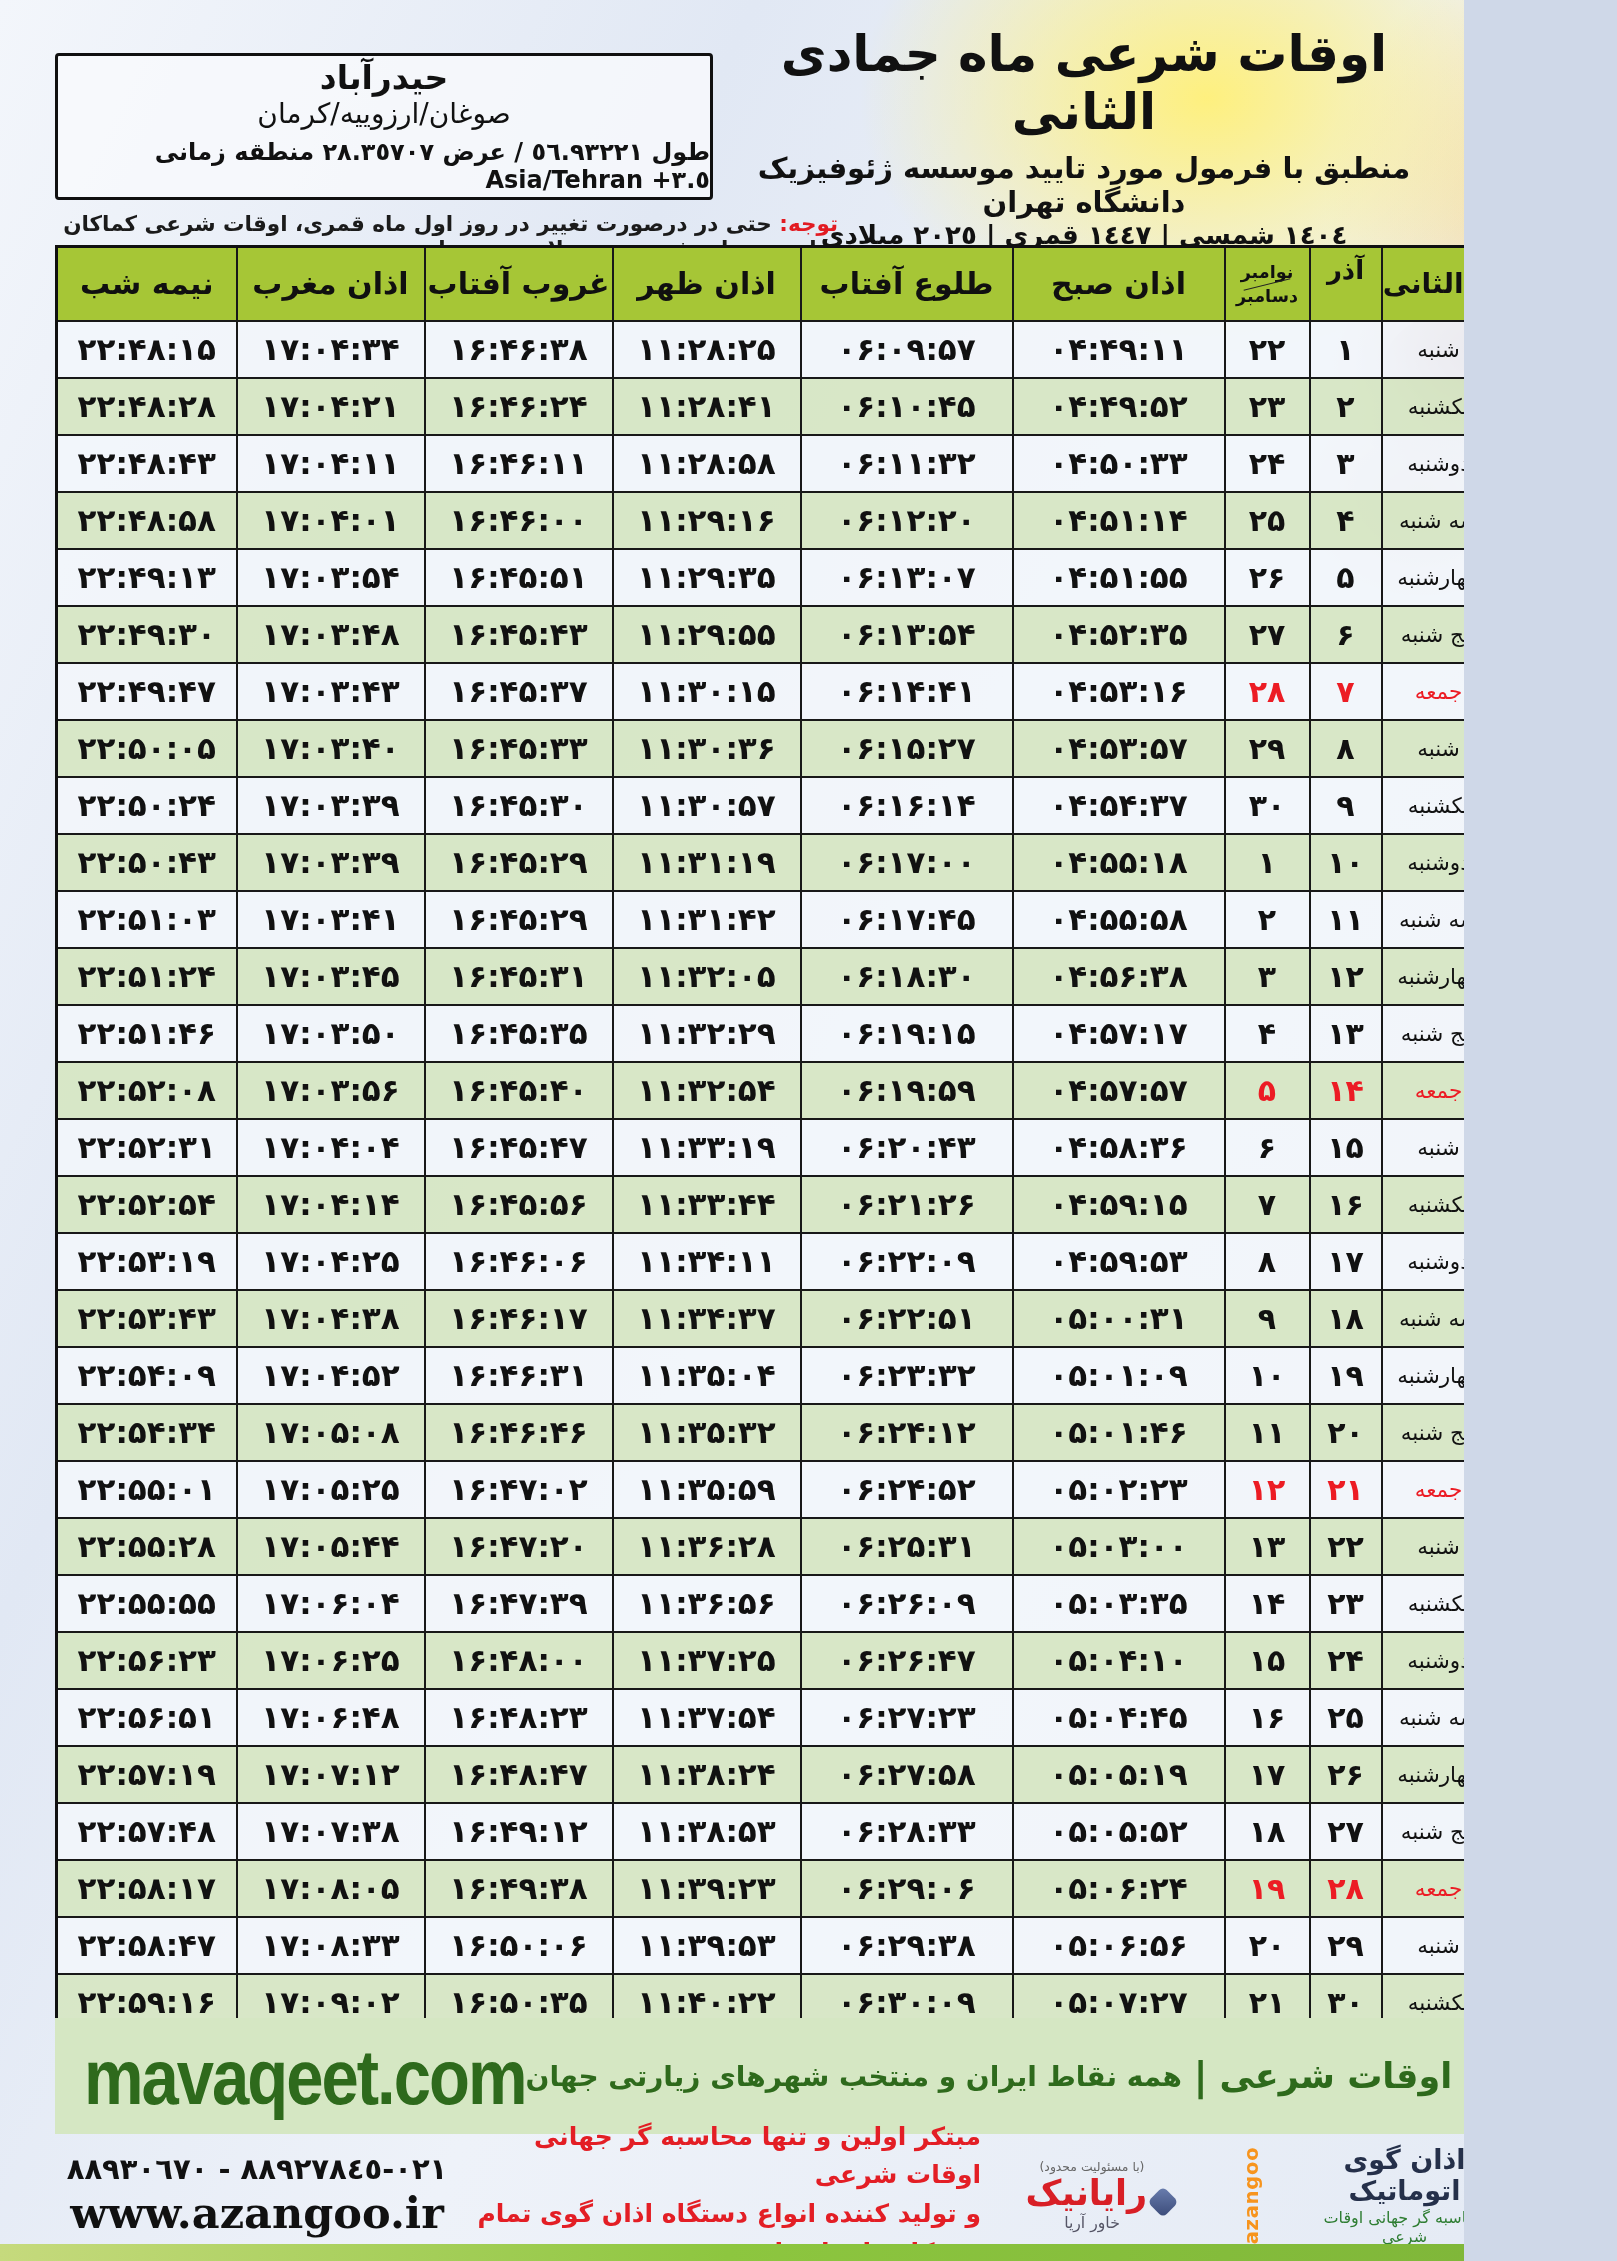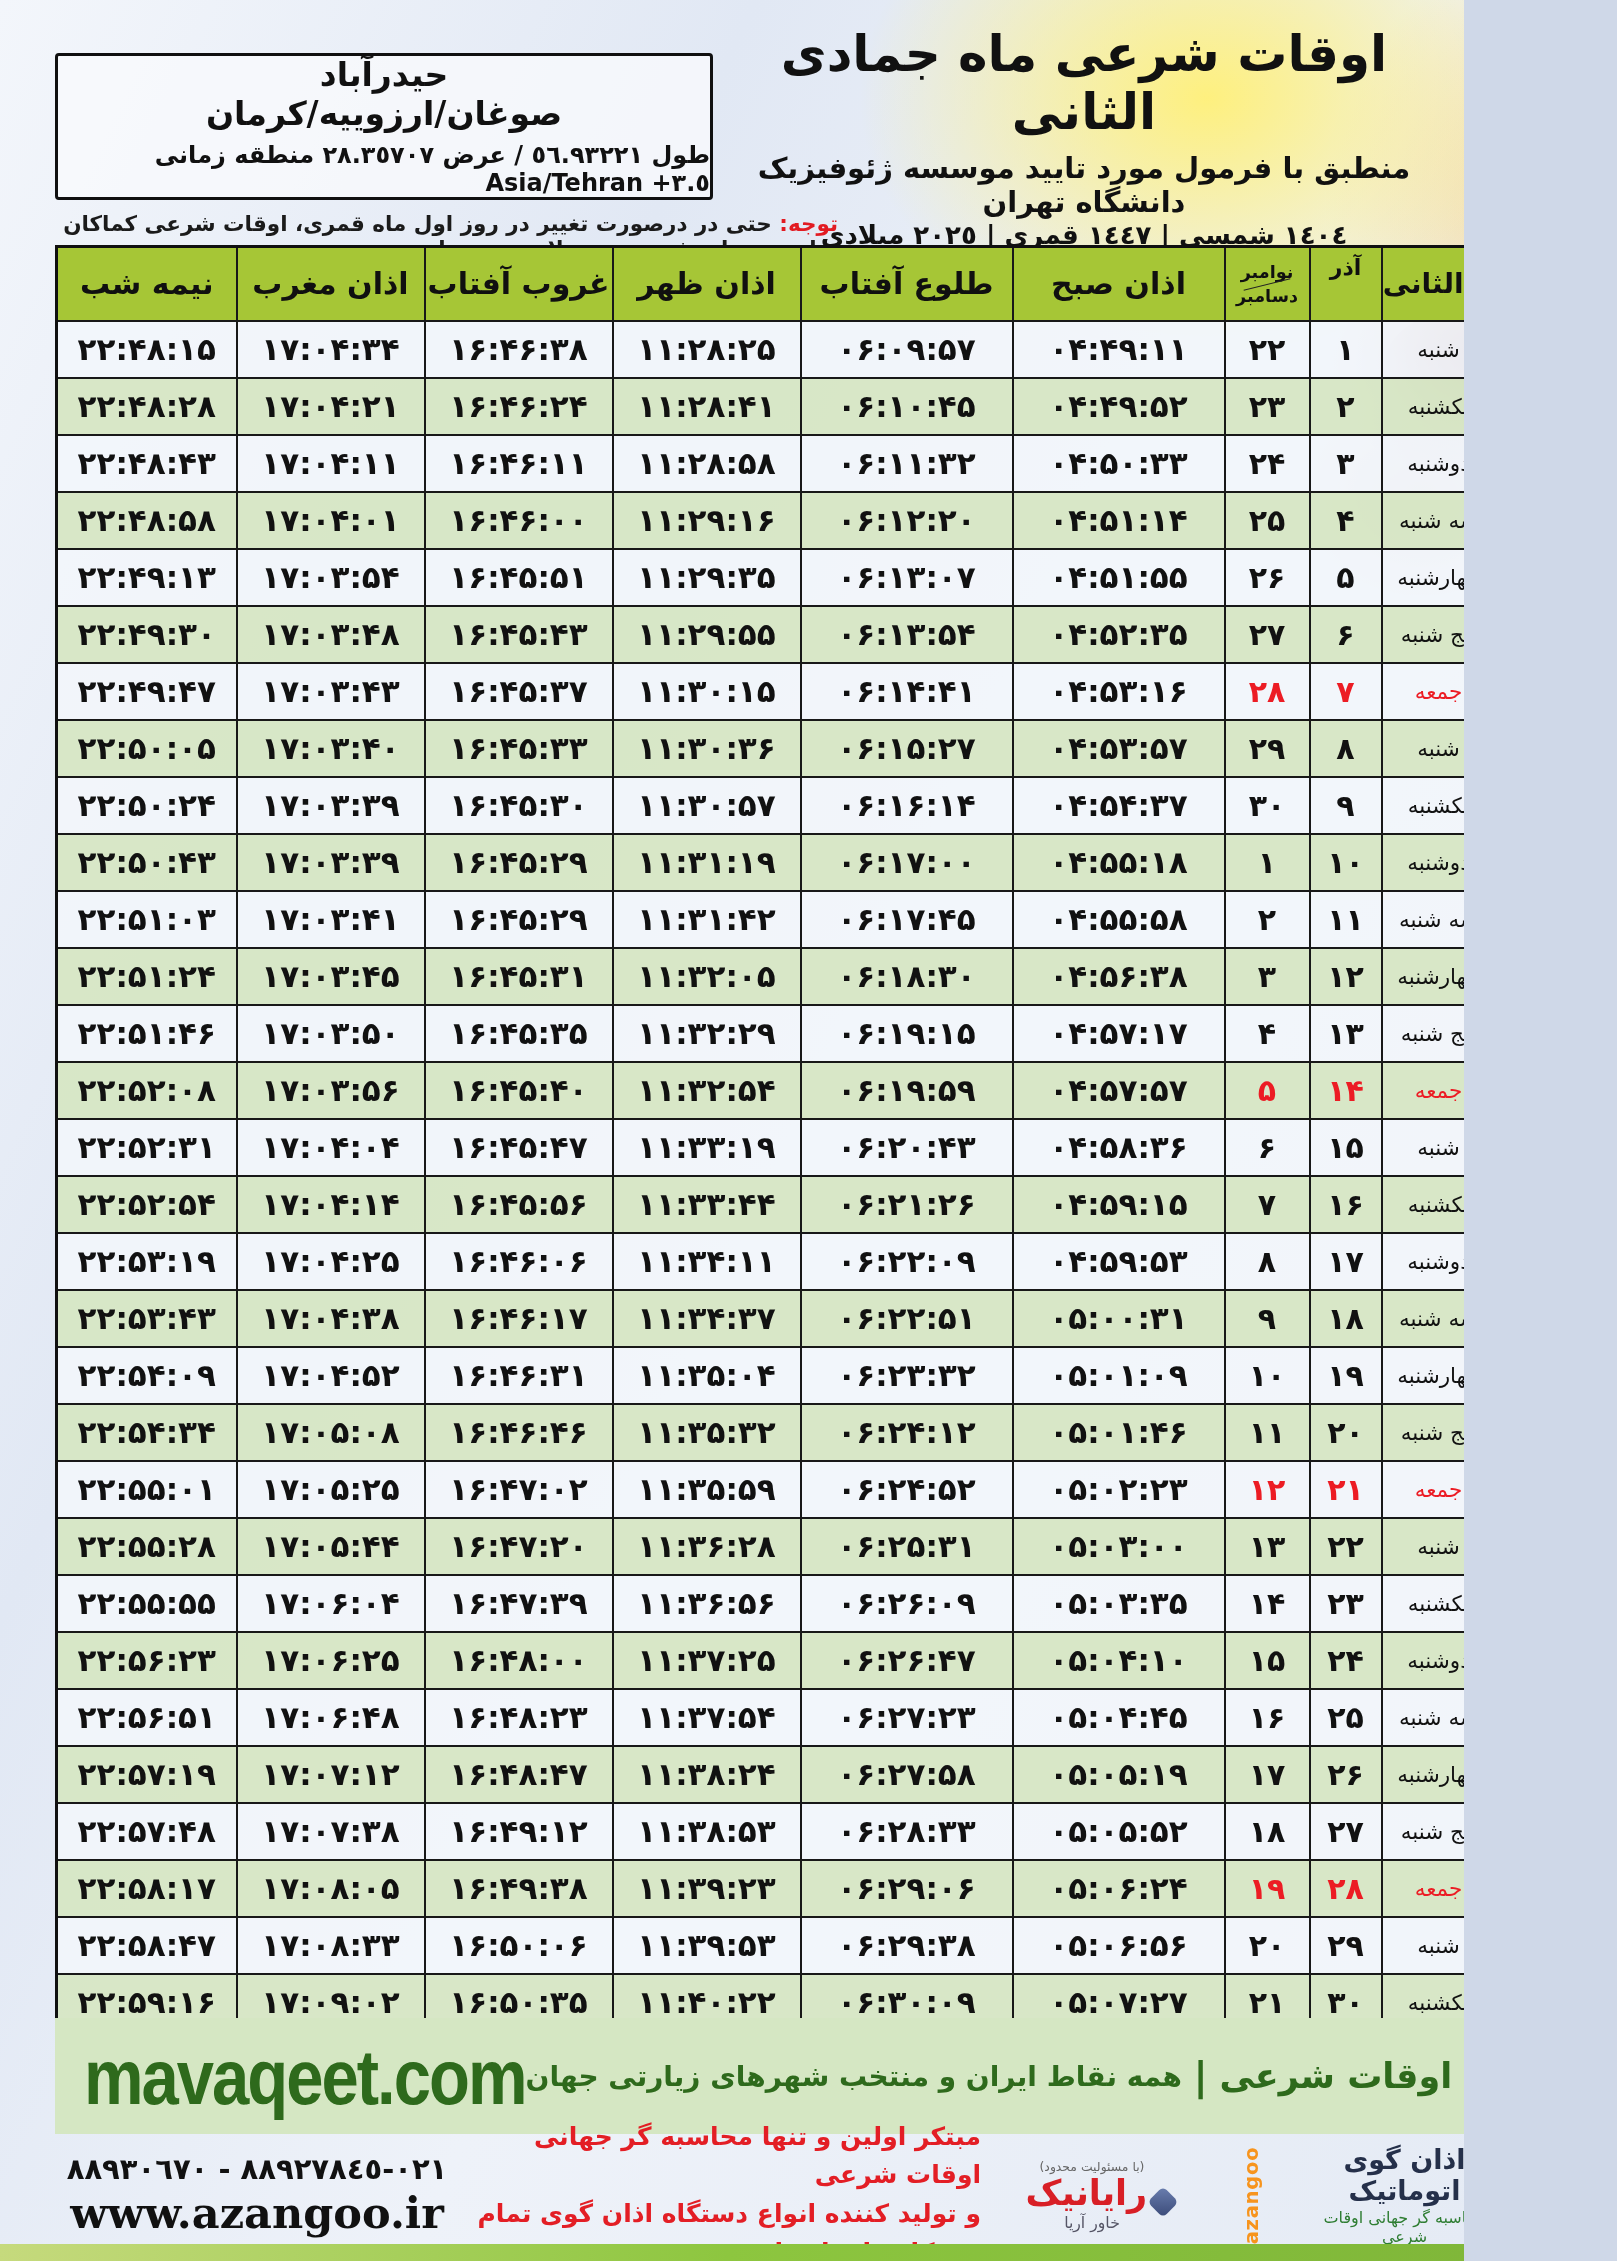--- a/index.html
+++ b/index.html
@@ -17,42 +17,42 @@
   .minaret::before{content:"";position:absolute;left:5.9px;top:-17px;width:15.7px;height:15.7px;border-radius:50%;
     background:rgba(110,60,45,.85);}
   .dome{left:1383px;top:307px;width:176px;height:124px;border-radius:50% 50% 10% 10%;
     background:radial-gradient(ellipse at 50% 30%,rgba(120,70,110,.35),rgba(120,70,110,0) 75%);}
 
   
   .loc-box{position:absolute;z-index:2;left:55px;top:53px;width:652px;height:141px;
     border:3.3px solid #101010;border-radius:3.9px;background:rgba(248,250,253,.78);
     display:flex;flex-direction:column;align-items:center;justify-content:center;direction:rtl;}
   .loc-city{font-size:33px;font-weight:bold;line-height:1.15;}
-  .loc-region{font-size:33px;font-weight:bold;line-height:1.2;}
+  .loc-region{font-size:28px;font-weight:normal;line-height:1.2;}
   .loc-coords{font-size:24px;font-weight:bold;margin-top:6.5px;}
 
   
   .title-block{position:absolute;z-index:2;left:750px;right:46px;top:25px;text-align:center;direction:rtl;}
   .main-title{font-size:50px;font-weight:bold;letter-spacing:-0.7px;}
   .sub-title{font-size:29px;font-weight:bold;margin-top:10.4px;}
   .era-line{font-size:26px;margin-top:1px;font-weight:bold;}
 
   
   .notice{position:absolute;z-index:2;left:55px;top:211px;width:783px;direction:rtl;text-align:right;
     font-size:21.5px;font-weight:bold;color:#1b1b1b;}
   .notice-label{color:#e21b22;}
 
   
   table.times{position:absolute;z-index:2;left:55px;top:245px;width:1507px;border-collapse:collapse;
     direction:rtl;table-layout:fixed;border:3.3px solid #101010;}
   th,td{border:2px solid #181818;text-align:center;vertical-align:middle;padding:0;overflow:hidden;}
   thead th{height:65px;background:#a6c636;color:#101010;}
   .th-big{font-size:30px;font-weight:bold;}
   .th-jumada{font-size:28px;font-weight:bold;}
-  .th-azar{font-size:22px;font-weight:bold;vertical-align:top;padding-top:6.5px;}
+  .th-azar{font-size:26px;font-weight:bold;vertical-align:top;padding-top:6.5px;}
   .th-nov{font-size:17.6px;font-weight:bold;}
   .nov-top{text-align:center;margin-top:1.3px;}
   .nov-slash{width:58%;height:1.3px;background:#222;transform:rotate(-14deg);margin:1.3px auto;}
   tbody td{height:55px;}
   tbody tr:nth-child(odd) td{background:rgba(243,246,251,.88);}
   tbody tr:nth-child(even) td{background:rgba(214,230,195,.93);}
   td.time{direction:ltr;font-size:31px;font-weight:bold;letter-spacing:0.7px;}
   td.jd{font-size:36px;font-weight:bold;}
   td.wd{font-size:21.5px;}
   td.num{font-size:30px;font-weight:bold;}

